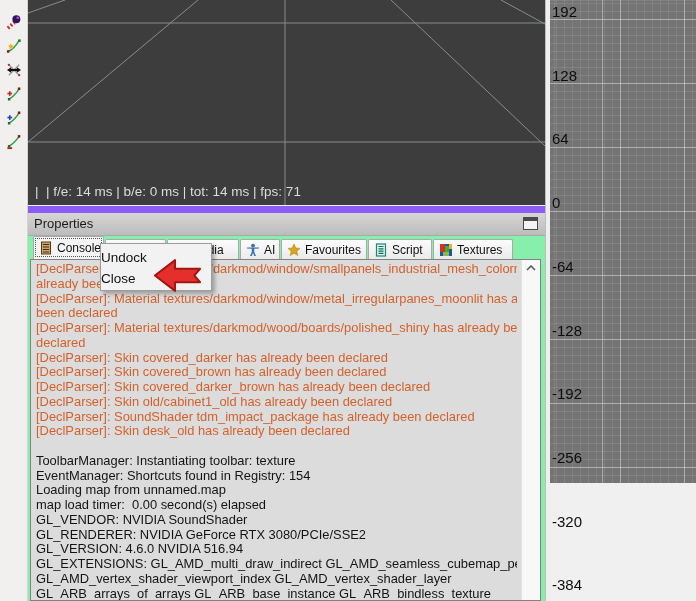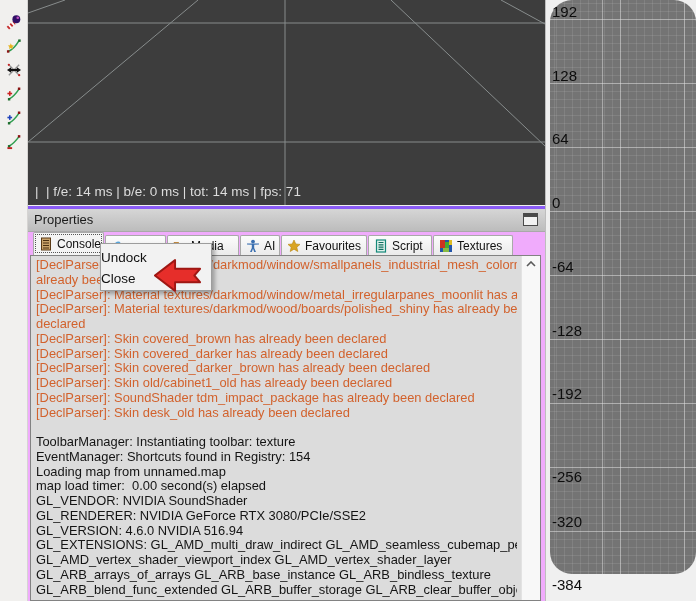--- a/index.html
+++ b/index.html
@@ -15,31 +15,31 @@
 
   
   .vp3d{position:absolute;left:28px;top:0;width:517px;height:205px;background:#3d3d3d;overflow:hidden;}
   .vp3d svg{position:absolute;left:0;top:0;}
   .vp-stats{position:absolute;left:7px;bottom:6px;color:#dcdcdc;font-size:13.5px;white-space:pre;text-align:right;}
 
   
   .splitter{position:absolute;left:545px;top:0;width:5px;height:601px;background:#efefef;border-left:1px solid #bdbdbd;}
 
   
-  .ortho{position:absolute;left:550px;top:0;width:146px;height:574px;background-color:#747474;
+  .ortho{position:absolute;left:550px;top:0;width:146px;height:483px;background-color:#747474;
     background-image:
       repeating-linear-gradient(to right,  rgba(220,220,220,.5) 0 1px, transparent 1px 64px),
       repeating-linear-gradient(to bottom, rgba(220,220,220,.5) 0 1px, transparent 1px 64px),
       repeating-linear-gradient(to right,  rgba(255,255,255,.09) 0 1px, transparent 1px 8px),
       repeating-linear-gradient(to bottom, rgba(255,255,255,.09) 0 1px, transparent 1px 8px);
-    background-position:70px 0, 0 19px, 6px 0, 0 3px;border-radius:22px;}
+    background-position:70px 0, 0 19px, 6px 0, 0 3px;}
   .ortho-label{position:absolute;left:2px;color:#0d0d0d;font-size:15px;line-height:17px;}
 
   
-  .props{position:absolute;left:28px;top:206px;width:517px;height:395px;background:#f0abfc;border-top:3px solid #8b5cf6;}
+  .props{position:absolute;left:28px;top:206px;width:517px;height:395px;background:#86efac;border-top:7px solid #8b5cf6;}
   .props-title{position:relative;height:23px;background:linear-gradient(#d6d6d6,#bcbcbc);border-bottom:1px solid #a9a9a9;
                font-size:13px;line-height:22px;color:#1a1a1a;padding-left:6px;}
   .float-btn{position:absolute;right:7px;top:4px;width:15px;height:13px;border:1px solid #4a4a4a;background:#f2f2f2;cursor:pointer;padding:0;}
   .float-btn:before{content:"";position:absolute;left:0;right:0;top:0;height:3px;background:#4a4a4a;}
 
   .tabs{position:relative;height:23px;display:flex;align-items:flex-end;padding-left:5px;}
   .tab{height:20px;border:1px solid #a9a9a9;border-bottom:none;border-radius:2px 2px 0 0;margin-right:1px;
        background:linear-gradient(#fcfcfc,#ebebeb);display:flex;align-items:center;gap:4px;padding:0 5px;
        font-size:12px;color:#111;overflow:hidden;cursor:pointer;flex:0 0 auto;}
   .tab.selected{height:23px;background:#f4f4f4;outline:1px dotted #555;outline-offset:-3px;}
@@ -142,21 +142,21 @@
   <div class="splitter"></div>
 
   <div class="ortho">
       <div class="ortho-label" style="top: 3px;">192</div>
       <div class="ortho-label" style="top: 67px;">128</div>
       <div class="ortho-label" style="top: 130px; text-align: center;">64</div>
       <div class="ortho-label" style="top: 194px;">0</div>
       <div class="ortho-label" style="top: 258px;">-64</div>
       <div class="ortho-label" style="top: 322px;">-128</div>
       <div class="ortho-label" style="top: 385px;">-192</div>
-      <div class="ortho-label" style="top: 468px;">-256</div>
+      <div class="ortho-label" style="top: 449px;">-256</div>
       <div class="ortho-label" style="top: 513px;">-320</div>
       <div class="ortho-label" style="top: 576px;">-384</div>
     </div>
 
   <div class="props">
     <div class="props-title">
       <span>Properties</span>
       <button class="float-btn"></button>
     </div>
 
@@ -236,24 +236,25 @@
         </span>
         <span>Textures</span>
       </div>
     </div>
 
     <div class="console-box">
       <div class="console-text">
           <div class="cline orange">[DeclParser]: Material textures/darkmod/window/smallpanels_industrial_mesh_colorme has</div>
           <div class="cline orange">already been declared</div>
           <div class="cline orange">[DeclParser]: Material textures/darkmod/window/metal_irregularpanes_moonlit has already</div>
+          <div class="cline orange">been declared</div>
           <div class="cline orange">[DeclParser]: Material textures/darkmod/wood/boards/polished_shiny has already been</div>
           <div class="cline orange">declared</div>
+          <div class="cline orange">[DeclParser]: Skin covered_darker has already been declared</div>
           <div class="cline orange">[DeclParser]: Skin covered_brown has already been declared</div>
-          <div class="cline orange">[DeclParser]: Skin covered_darker has already been declared</div>
           <div class="cline orange">[DeclParser]: Skin covered_darker_brown has already been declared</div>
           <div class="cline orange">[DeclParser]: Skin old/cabinet1_old has already been declared</div>
           <div class="cline orange">[DeclParser]: SoundShader tdm_impact_package has already been declared</div>
           <div class="cline orange">[DeclParser]: Skin desk_old has already been declared</div>
           <div class="cline black"></div>
           <div class="cline black">ToolbarManager: Instantiating toolbar: texture</div>
           <div class="cline black">EventManager: Shortcuts found in Registry: 154</div>
           <div class="cline black">Loading map from unnamed.map</div>
           <div class="cline black">map load timer:  0.00 second(s) elapsed</div>
           <div class="cline black">GL_VENDOR: NVIDIA SoundShader</div>

